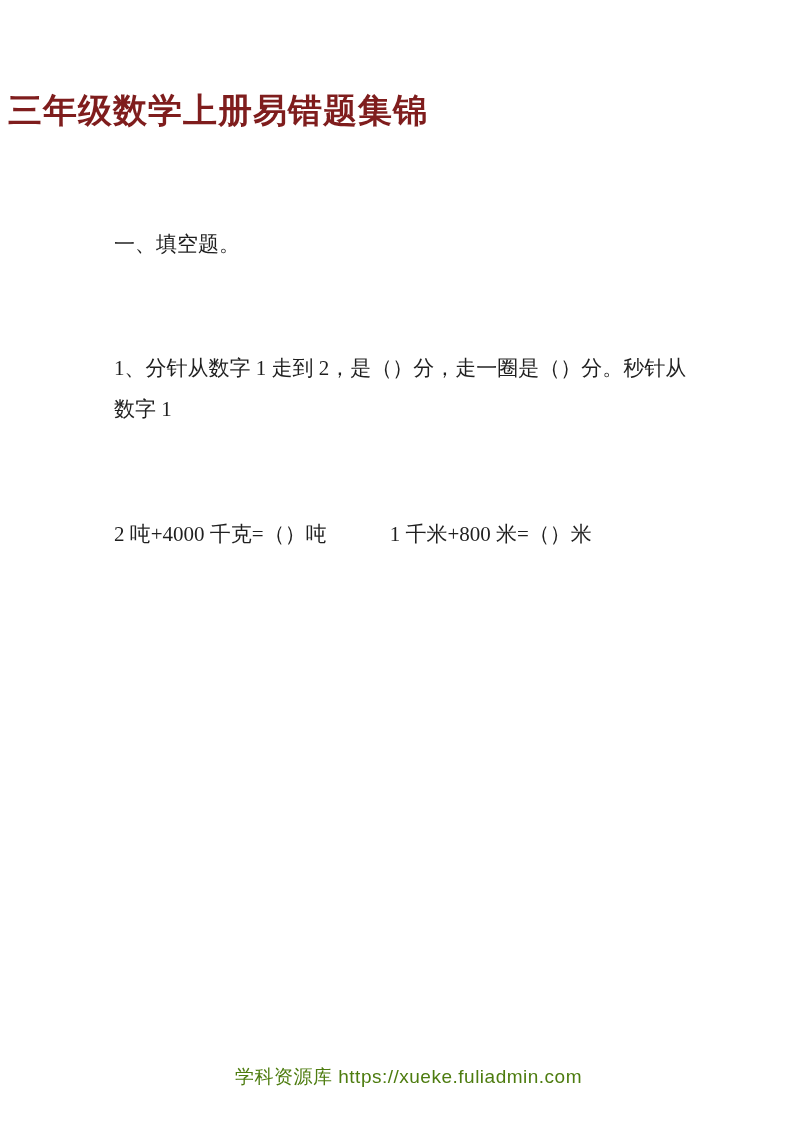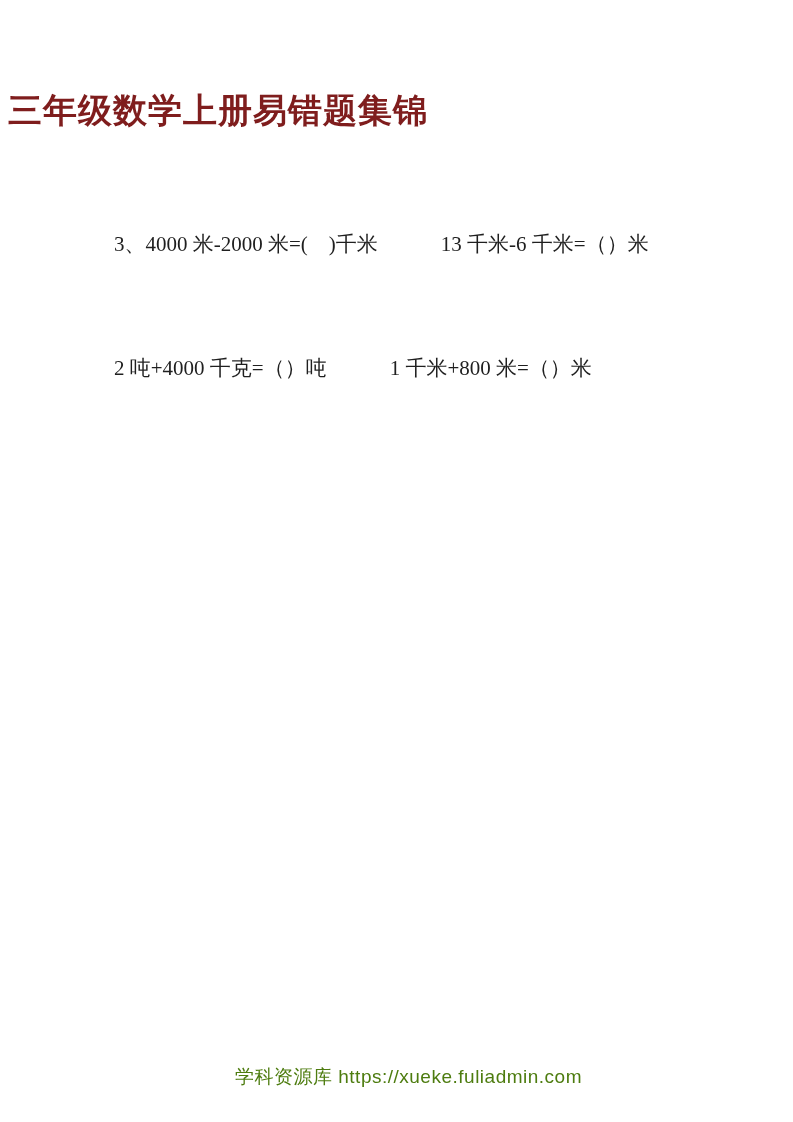--- a/index.html
+++ b/index.html
@@ -55,21 +55,22 @@
   }
 </style>
 </head>
 <body>
 
 <div class="page">
 
   <div class="doc-title">三年级数学上册易错题集锦</div>
 
   <div class="doc-body">
-    <div class="doc-line">3、4000 米-2000 米=(　)千米　　　13 千米-6 千米=（）米</div>
+    <div class="doc-line">一、填空题。</div>
+    <div class="doc-line">1、分针从数字 1 走到 2，是（）分，走一圈是（）分。秒针从数字 1</div>
     <div class="doc-line">2 吨+4000 千克=（）吨　　　1 千米+800 米=（）米</div>
     
     
     
     
     
     
     
     
     

